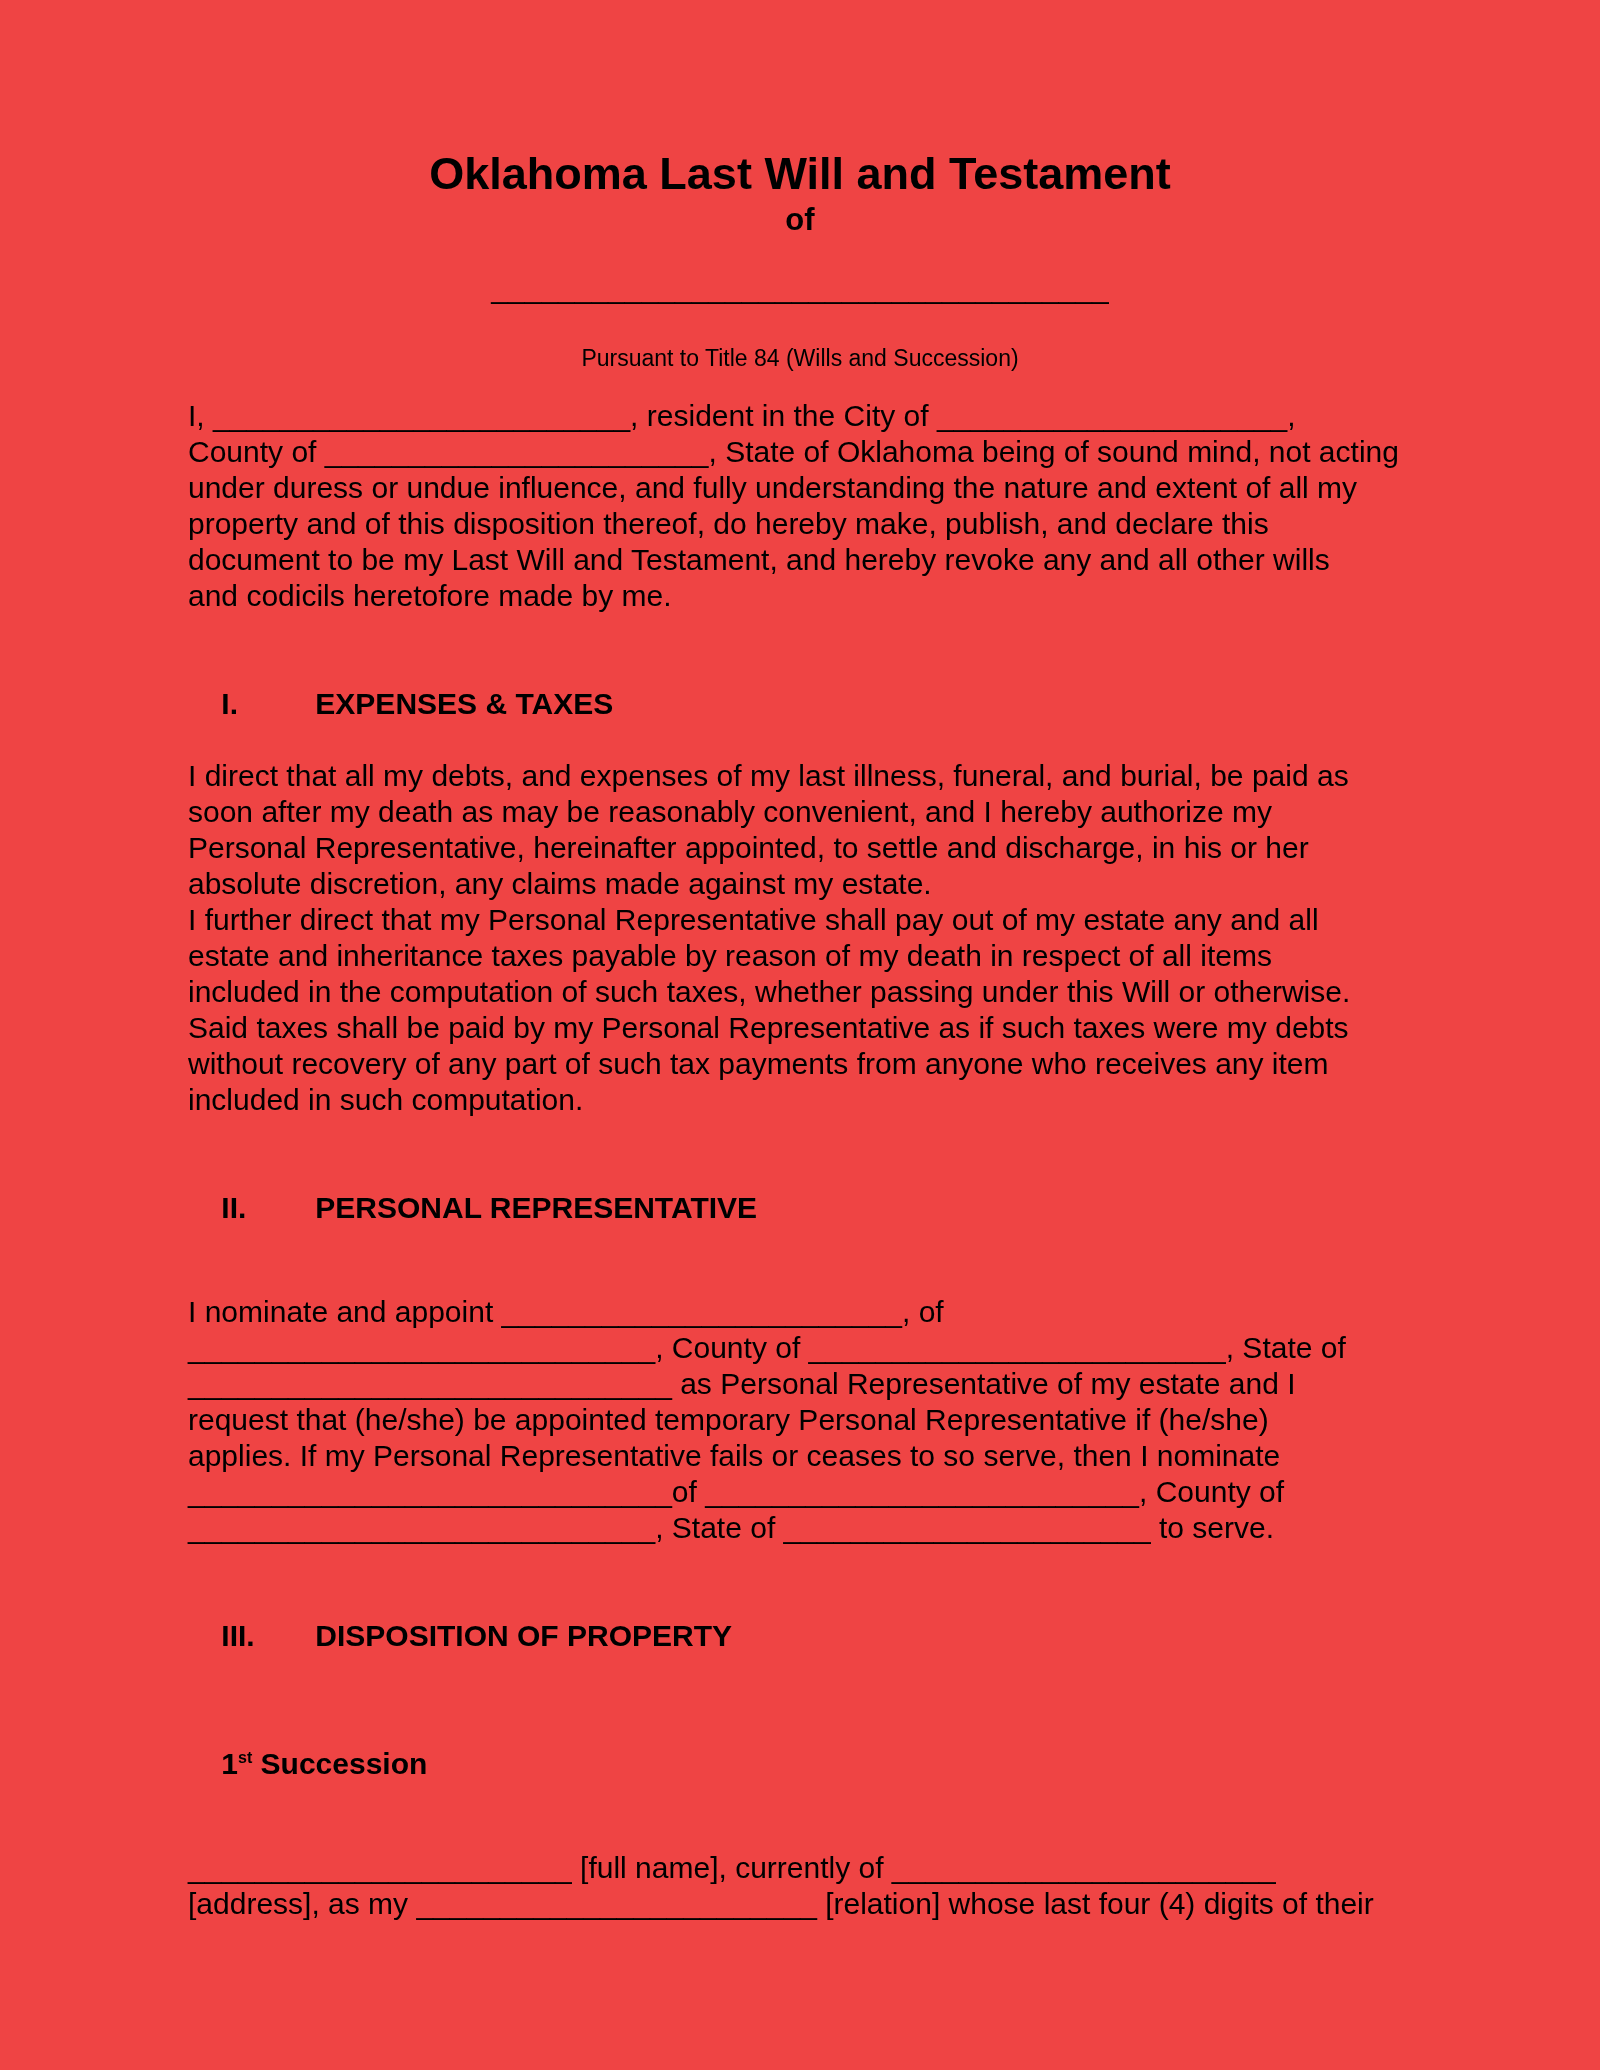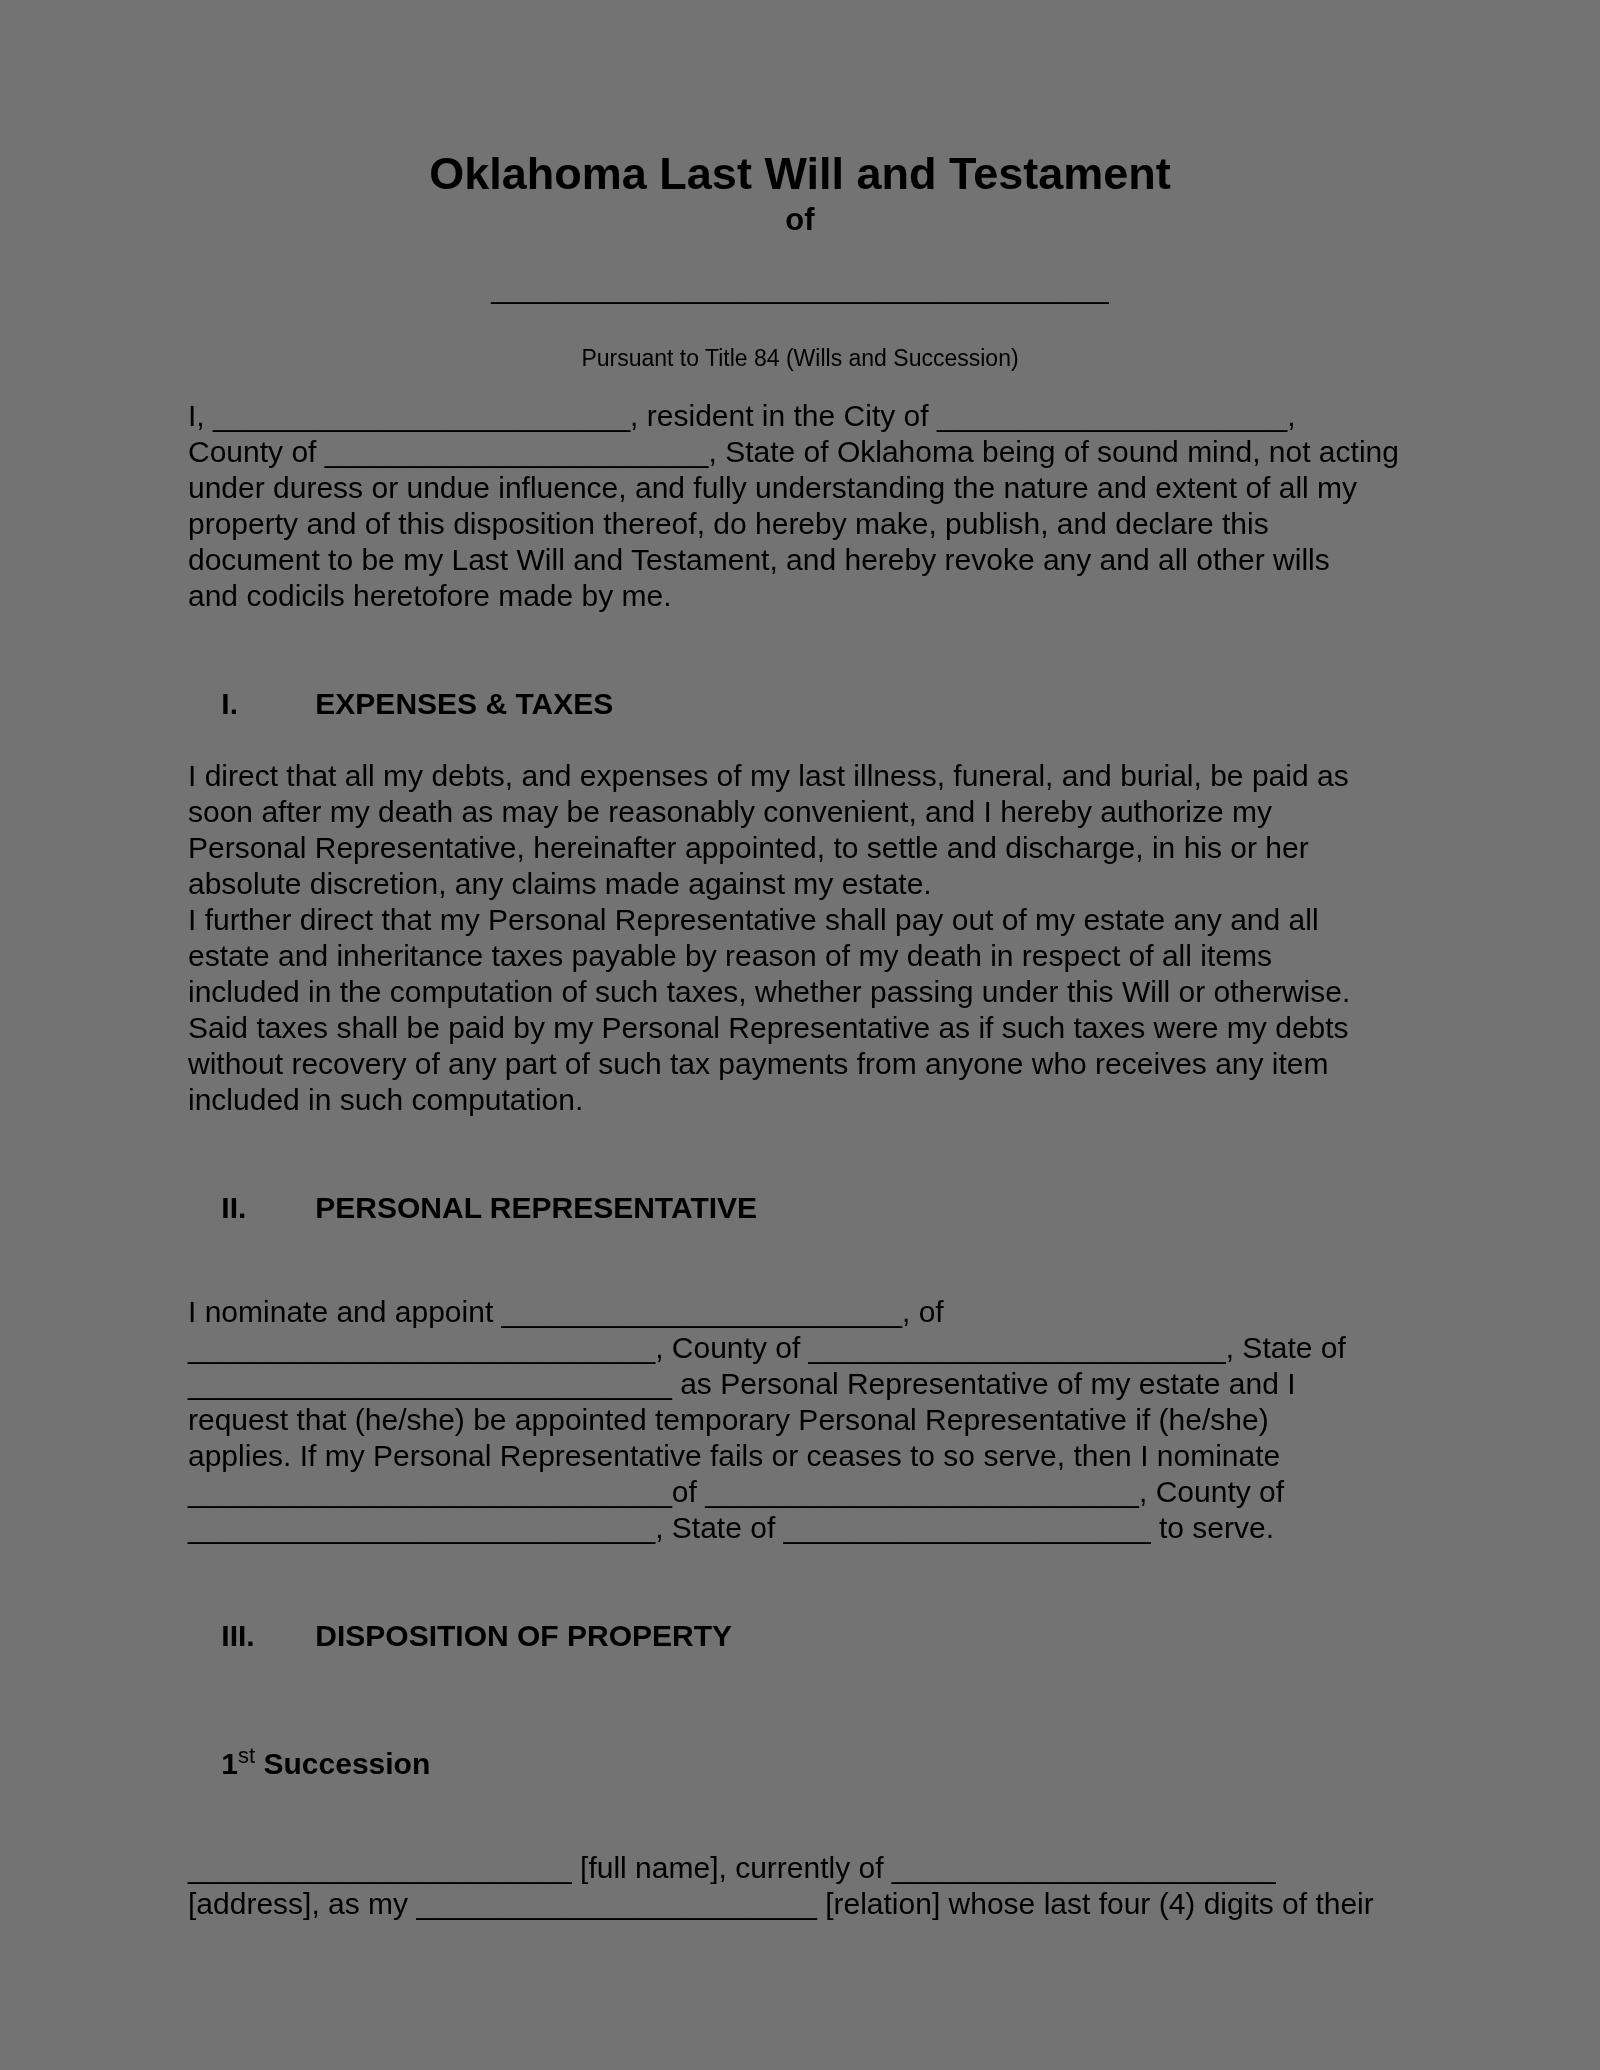--- a/index.html
+++ b/index.html
@@ -1,33 +1,33 @@
 <!DOCTYPE html>
 <html><head>
 <meta charset="utf-8">
 <style>
   html,body{margin:0;padding:0;background:#ffffff;}
   .page{
     width:1600px;height:2070px;box-sizing:border-box;
-    padding:148px 188px 0 188px;background:#737373;color:#000000;
+    padding:148px 188px 0 188px;background:#ef4444;color:#000000;
     font-family:"Liberation Sans",sans-serif;font-size:30px;line-height:36px;
     overflow:hidden;position:relative;
   }
   .doc-title{text-align:center;font-weight:700;font-size:45px;line-height:52px;}
   .doc-of{text-align:center;font-weight:700;font-size:31px;line-height:40px;}
   .center-blank{text-align:center;margin-top:30px;line-height:36px;}
   .pursuant{text-align:center;margin-top:36px;font-size:23px;line-height:32px;}
   .para{}
   .para.tight{margin-top:32px;}
   .opening{margin-top:24px;}
   .line{white-space:pre;}
   .sec-heading{margin-top:36px;font-weight:700;white-space:pre;}
   .sec-num{display:inline-block;width:94px;}
   .ben-heading{margin-top:20px;font-weight:700;white-space:pre;font-size:30px;}
-  .ben-heading sup{font-size:22px;vertical-align:super;line-height:0;font-weight:400;}
+  .ben-heading sup{font-size:16px;vertical-align:super;line-height:0;font-weight:700;}
 </style>
 </head>
 <body>
 
 <div class="page">
 
   <div class="doc-title">Oklahoma Last Will and Testament</div>
   <div class="doc-of">of</div>
   <div class="center-blank line">_____________________________________</div>
   <div class="pursuant">Pursuant to Title 84 (Wills and Succession)</div>

